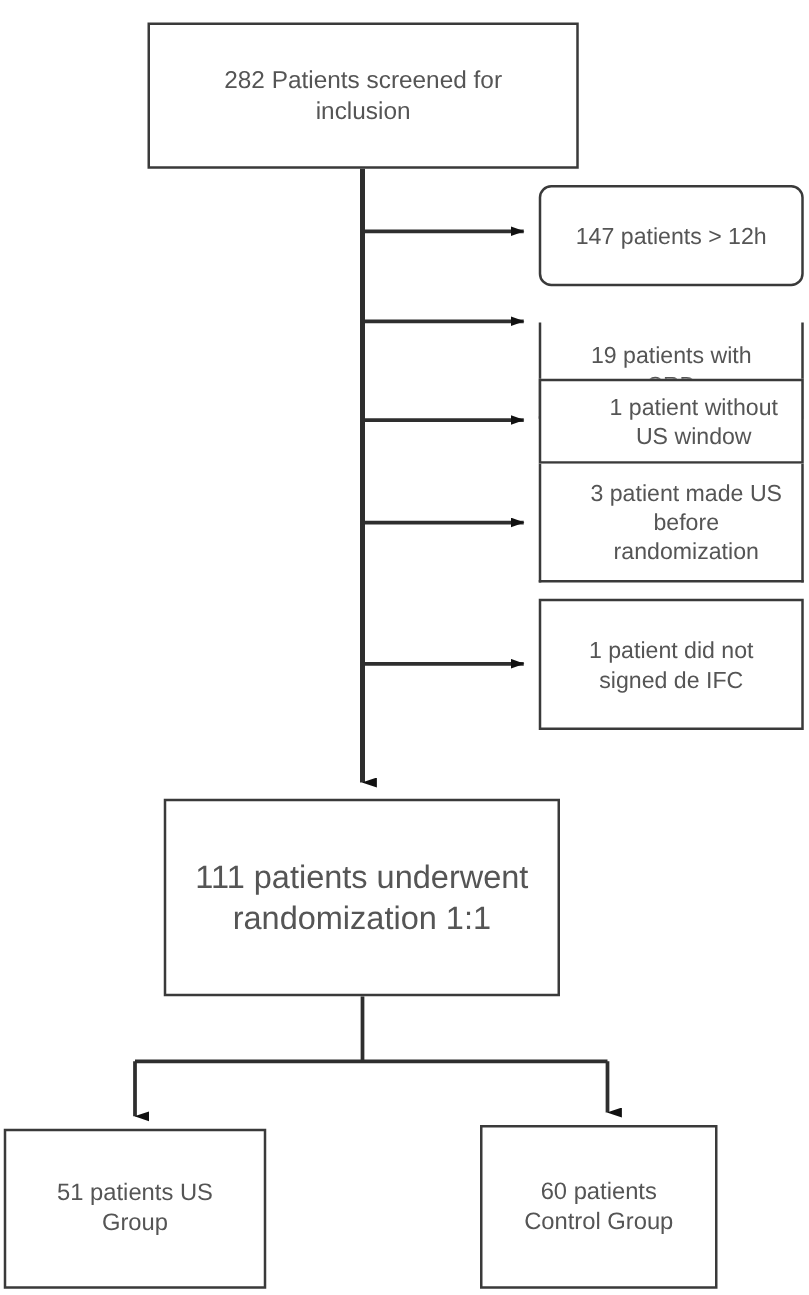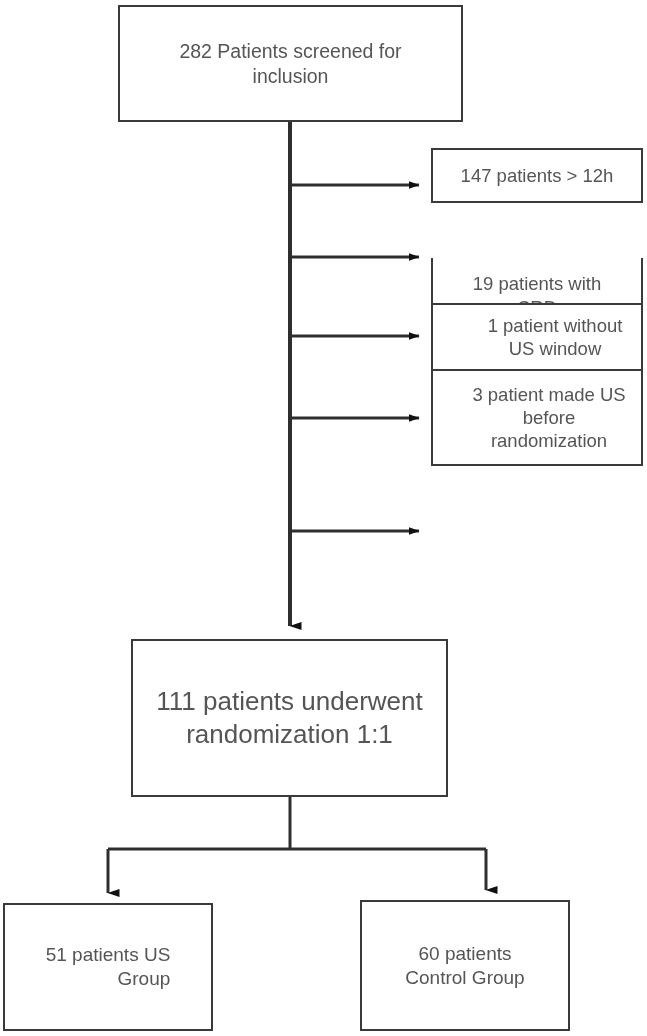--- a/index.html
+++ b/index.html
@@ -41,28 +41,28 @@
     line-height: 1.26;
     z-index: 2;
   }
   .node-text {
     display: block;
     padding: 0 8px;
     white-space: pre-line;
   }
 
   
-  .n-screened   { left: 118px; top: 5px;   width: 345px; height: 117px; font-size: 19.5px; }
+  .n-screened   { left: 118px; top: 18px;   width: 345px; height: 117px; font-size: 19.5px; }
   .n-random     { left: 131px; top: 639px; width: 317px; height: 158px; font-size: 26px; }
-  .n-us         { left: 3px;   top: 903px; width: 210px; height: 128px; font-size: 19px; text-align: right;   }
-  .n-control    { left: 360px; top: 900px; width: 210px; height: 131px; font-size: 19px;   }
+  .n-us         { left: 3px;   top: 903px; width: 210px; height: 128px; font-size: 19px;   }
+  .n-control    { left: 384px; top: 900px; width: 190px; height: 131px; font-size: 19px;   }
 
   
   .excl { left: 431px; width: 212px; font-size: 18.5px; }
-  .e1 { top: 148px; height: 55px;  border-bottom-width: 2px; }
+  .e1 { top: 148px; height: 81px;  border-bottom-width: 2px; border-radius: 10px; }
   .e2 { top: 219px; height: 77px;  border-top-width: 0; margin-top: 39px; }
   .e3 { top: 303px; height: 68px; padding-left: 36px; }
   .e4 { top: 371px; height: 95px;  border-top-width: 0; padding-left: 24px; }
   .e5 { top: 479px; height: 105px; }
 </style>
 </head>
 <body>
 
 <div id="flowchart">
 
@@ -118,20 +118,24 @@
   </div>
   <div class="node excl e3">
     <span class="node-text">1 patient without
 US window</span>
   </div>
   <div class="node excl e4">
     <span class="node-text">3 patient made US
 before
 randomization</span>
   </div>
+  <div class="node excl e5">
+    <span class="node-text">1 patient did not
+signed de IFC</span>
+  </div>
 
   <div class="node n-random">
     <span class="node-text">111 patients underwent
 randomization 1:1</span>
   </div>
 
   <div class="node n-us">
     <span class="node-text">51 patients US
 Group</span>
   </div>

